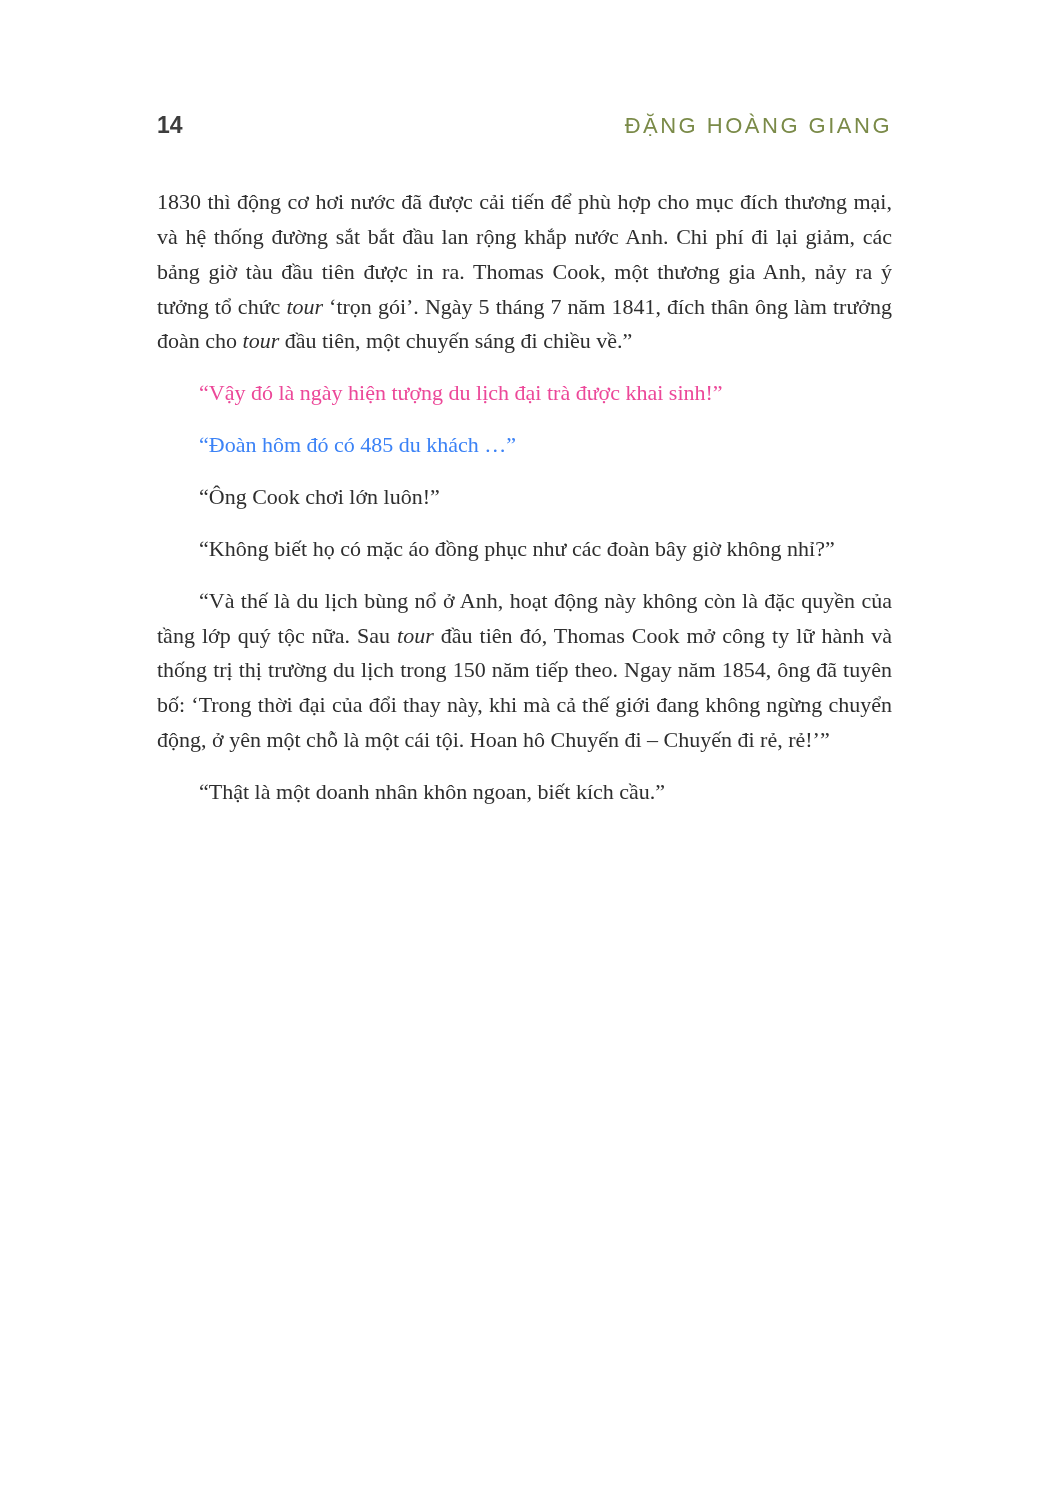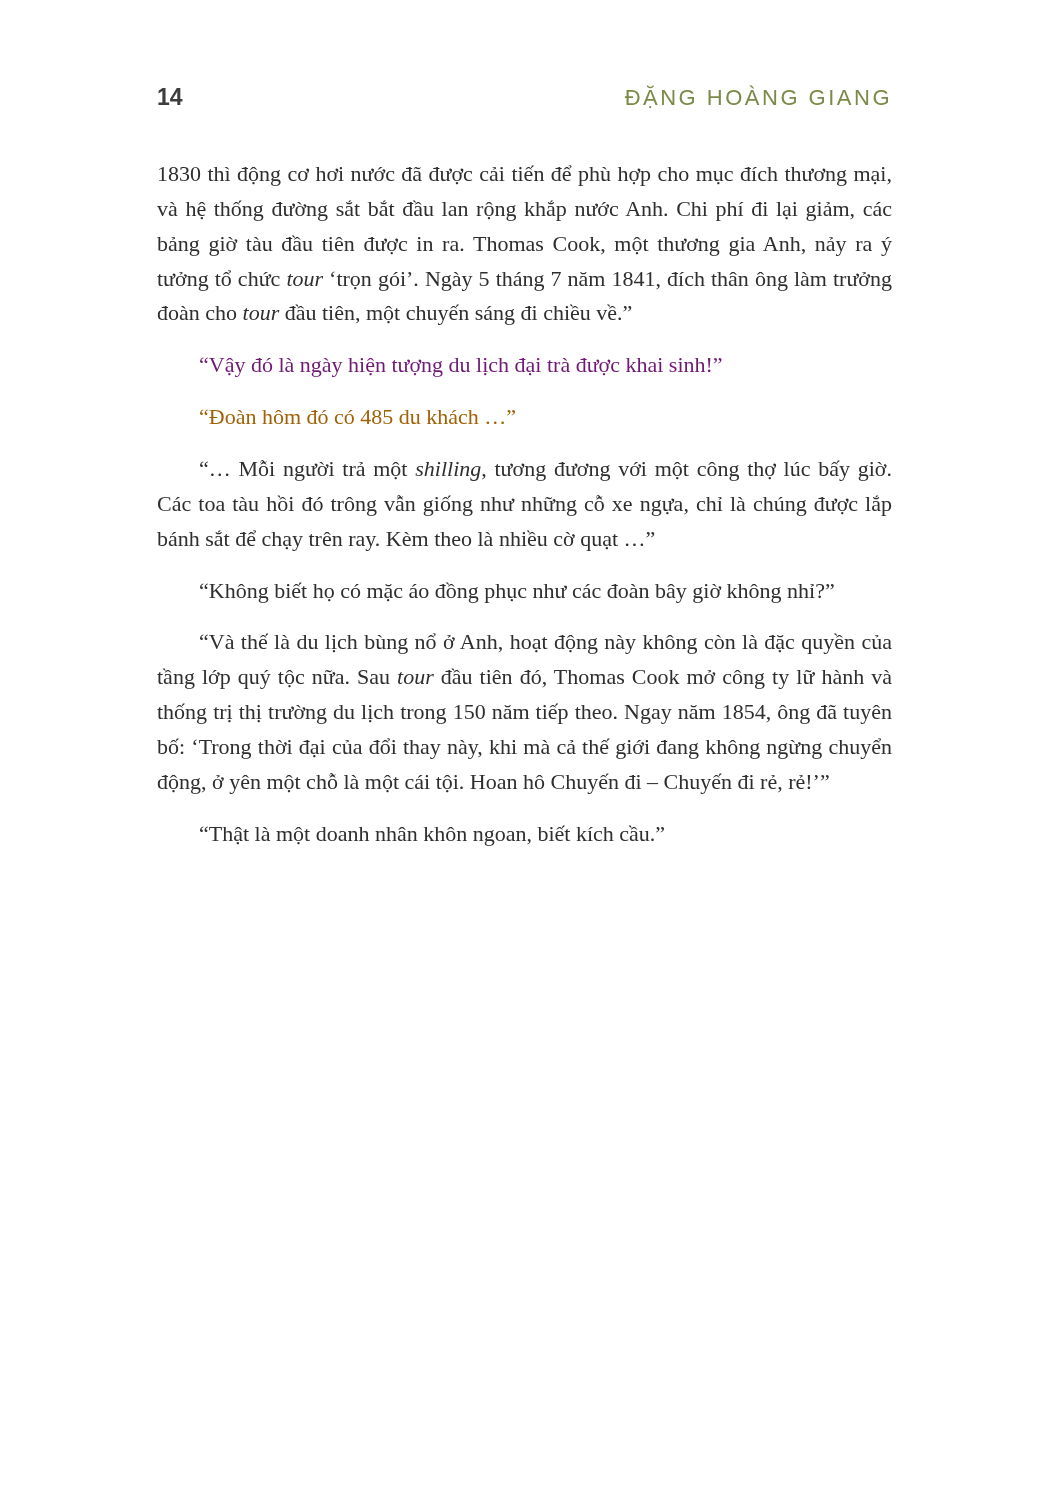--- a/index.html
+++ b/index.html
@@ -2,21 +2,21 @@
 <html style="--accent: #7a8a48;"><head>
 <meta charset="utf-8">
 <style>
   * { margin: 0; padding: 0; box-sizing: border-box; }
   html, body { background: #ffffff; }
   body { width: 1055px; }
   .page {
     width: 1055px;
     height: 1500px;
     background: #ffffff;
-    padding: 84px 163px 40px 157px;
+    padding: 112px 163px 40px 157px;
     font-family: "Liberation Serif", "DejaVu Serif", serif;
     overflow: hidden;
   }
   .page-header {
     display: flex;
     justify-content: space-between;
     align-items: baseline;
     margin-bottom: 46px;
     font-family: "Liberation Sans", "DejaVu Sans", sans-serif;
   }
@@ -47,20 +47,20 @@
 <body>
 
 <div class="page">
   <header class="page-header">
     <span class="page-number">14</span>
     <span class="author">ĐẶNG HOÀNG GIANG</span>
   </header>
 
   <main class="body-text">
       <p class="para" style="color: rgb(46, 46, 46);"><span>1830 thì động cơ hơi nước đã được cải tiến để phù hợp cho mục đích thương mại, và hệ thống đường sắt bắt đầu lan rộng khắp nước Anh. Chi phí đi lại giảm, các bảng giờ tàu đầu tiên được in ra. Thomas Cook, một thương gia Anh, nảy ra ý tưởng tổ chức </span><span class="italic">tour</span><span> ‘trọn gói’. Ngày 5 tháng 7 năm 1841, đích thân ông làm trưởng đoàn cho </span><span class="italic">tour</span><span> đầu tiên, một chuyến sáng đi chiều về.”</span></p>
-      <p class="para indent" style="color: #701a75;"><span>“Vậy đó là ngày hiện tượng du lịch đại trà được khai sinh!”</span></p>
-      <p class="para indent" style="color: #a16207;"><span>“Đoàn hôm đó có 485 du khách …”</span></p>
-      <p class="para indent" style="color: rgb(46, 46, 46);"><span>“… Mỗi người trả một </span><span class="italic">shilling</span><span>, tương đương với một công thợ lúc bấy giờ. Các toa tàu hồi đó trông vẫn giống như những cỗ xe ngựa, chỉ là chúng được lắp bánh sắt để chạy trên ray. Kèm theo là nhiều cờ quạt …”</span></p>
+      <p class="para indent" style="color: #ec4899;"><span>“Vậy đó là ngày hiện tượng du lịch đại trà được khai sinh!”</span></p>
+      <p class="para indent" style="color: #3b82f6;"><span>“Đoàn hôm đó có 485 du khách …”</span></p>
+      <p class="para indent" style="color: rgb(46, 46, 46);"><span>“Ông Cook chơi lớn luôn!”</span></p>
       <p class="para indent" style="color: rgb(46, 46, 46);"><span>“Không biết họ có mặc áo đồng phục như các đoàn bây giờ không nhỉ?”</span></p>
       <p class="para indent" style="color: rgb(46, 46, 46);"><span>“Và thế là du lịch bùng nổ ở Anh, hoạt động này không còn là đặc quyền của tầng lớp quý tộc nữa. Sau </span><span class="italic">tour</span><span> đầu tiên đó, Thomas Cook mở công ty lữ hành và thống trị thị trường du lịch trong 150 năm tiếp theo. Ngay năm 1854, ông đã tuyên bố: ‘Trong thời đại của đổi thay này, khi mà cả thế giới đang không ngừng chuyển động, ở yên một chỗ là một cái tội. Hoan hô Chuyến đi – Chuyến đi rẻ, rẻ!’”</span></p>
       <p class="para indent" style="color: rgb(46, 46, 46); margin-top: 16px;"><span>“Thật là một doanh nhân khôn ngoan, biết kích cầu.”</span></p>
     </main>
 </div>
 
 </body></html>

